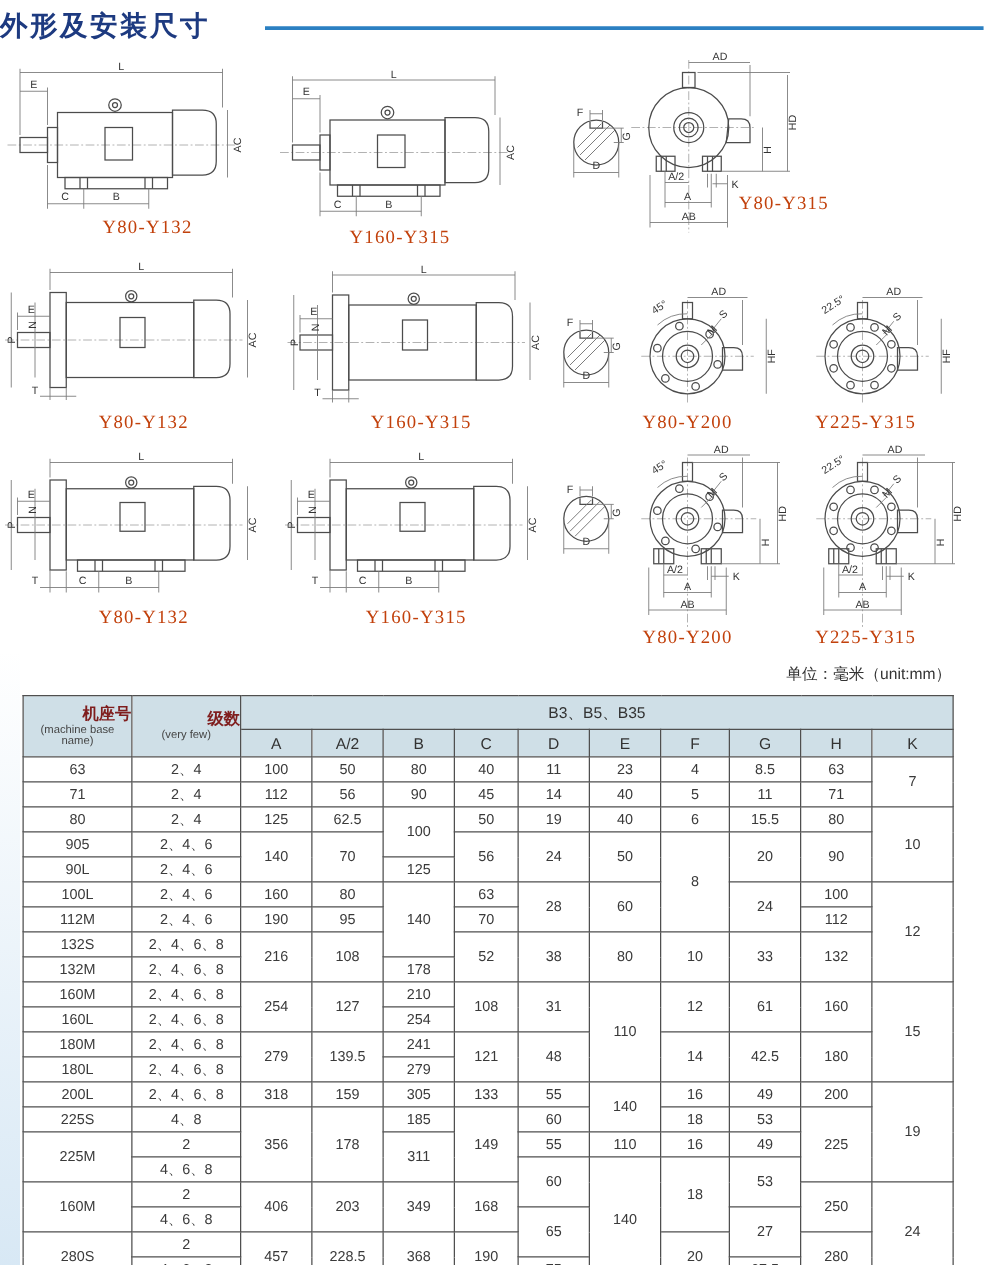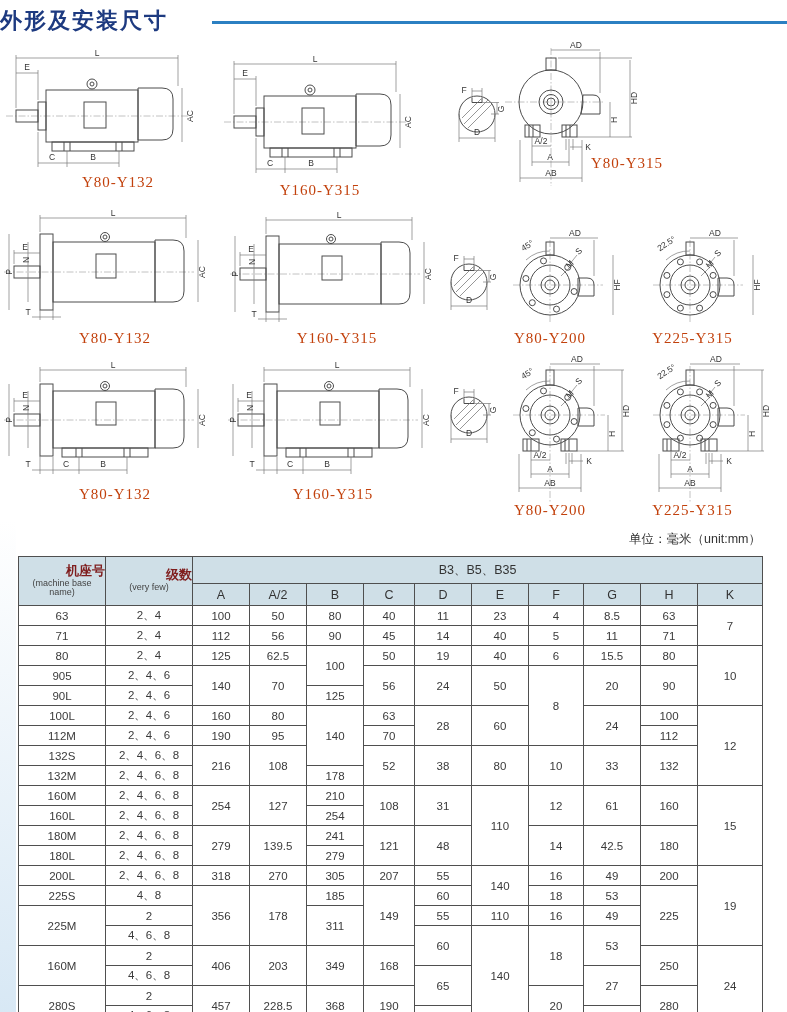--- a/index.html
+++ b/index.html
@@ -781,23 +781,23 @@
   </tr>
   <tr>
     <td>180L</td>
         <td>2、4、6、8</td>
     <td>279</td>
   </tr>
   <tr>
     <td>200L</td>
         <td>2、4、6、8</td>
     <td>318</td>
-        <td>270</td>
+        <td>159</td>
     <td>305</td>
-        <td>207</td>
+        <td>133</td>
     <td>55</td>
         <td rowspan="2">140</td>
     <td>16</td>
         <td>49</td>
     <td>200</td>
         <td rowspan="4">19</td>
   </tr>
   <tr>
     <td>225S</td>
         <td>4、8</td>

